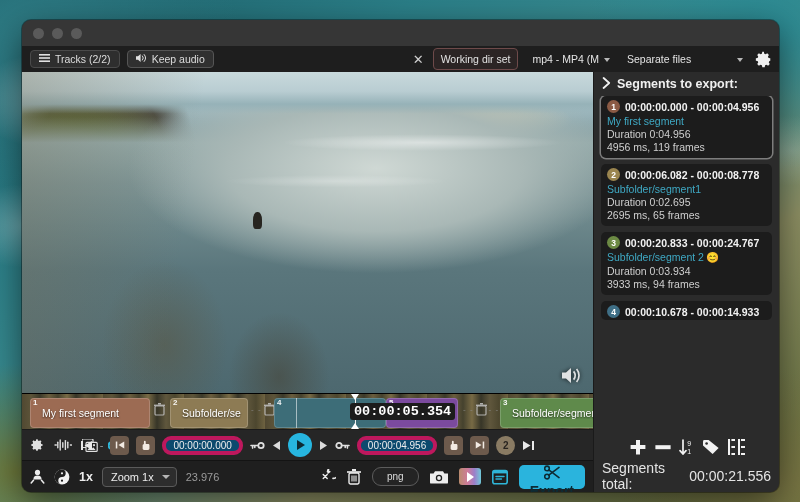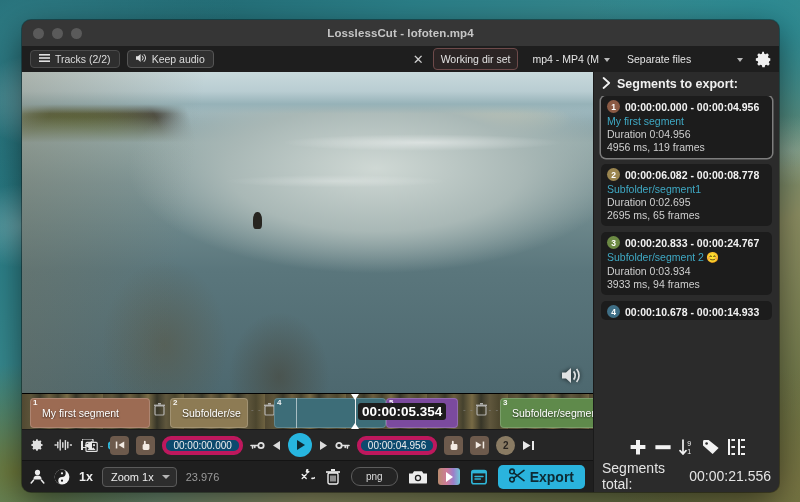--- a/index.html
+++ b/index.html
@@ -270,22 +270,22 @@
   #fps { color: #9a9a9a; font-size: 11px; }
   #png-pill {
     height: 19px; padding: 0 14px;
     border: 1px solid #5c5c5c; border-radius: 9px;
     background: #242424; color: #dcdcdc; font-size: 10px;
     display: flex; align-items: center;
   }
   #export-btn {
     height: 24px; padding: 0 11px; border-radius: 5px;
     background: #2ab4dd; color: #0d2b34;
-    display: flex; align-items: center; gap: 5px;
-    font-size: 14px; font-weight: 700;
+    display: flex; align-items: center; 
+    font-size: 14px; font-weight: 700; flex-direction: column;
   }
   #ffmpeg-icon {
     width: 22px; height: 17px; border-radius: 3px;
     background: linear-gradient(90deg, #b98b6e 0%, #cf7b9b 40%, #9c7fc9 70%, #6fc8d8 100%);
     display: flex; align-items: center; justify-content: center;
   }
   #ffmpeg-icon .tri {
     width: 0; height: 0; margin-left: 2px;
     border-left: 7px solid #fff;
     border-top: 5px solid transparent; border-bottom: 5px solid transparent;
@@ -338,21 +338,20 @@
 <div id="desktop"></div>
 
 <div id="window">
 
   <div id="titlebar">
     <div class="traffic">
       <div class="dot"></div>
       <div class="dot"></div>
       <div class="dot"></div>
     </div>
-    <div id="win-title">LosslessCut - lofoten.mp4</div>
   </div>
 
   <div id="toolbar">
     <div class="tbtn">
       <span>
         <svg width="11" height="9" viewBox="0 0 11 9">
             <g fill="#e0e0e0">
         <rect x="0" y="0" width="11" height="1.6"></rect>
               <rect x="0" y="3.2" width="11" height="1.6"></rect>
         <rect x="0" y="6.4" width="11" height="1.6"></rect>
@@ -452,21 +451,21 @@
             </svg>
           <span class="tl-dash">- -</span>
         </div>
 
         <div class="seg" style="left:478px;width:106px;background:#5f8a4b;">
           <span class="seg-num">3</span>
           <span class="seg-name">Subfolder/segmen</span>
         </div>
 
         <div id="playhead" style="left:333px;"></div>
-        <div id="tl-time" style="left:336px;">00:00:05.354</div>
+        <div id="tl-time" style="left:328px;font-family:Liberation Mono, monospace;">00:00:05.354</div>
       </div>
 
       <div id="controls">
         <div class="ctl-left">
           <span class="icobtn">
             <svg width="14" height="14" viewBox="0 0 20 20">
                 <path fill="#e0e0e0" d="M10 6.6a3.4 3.4 0 100 6.8 3.4 3.4 0 000-6.8zm0 5.3a1.9 1.9 0 110-3.8 1.9 1.9 0 010 3.8z"></path>
             <path fill="#e0e0e0" d="M18 11.2V8.8l-2-.4a6 6 0 00-.7-1.6l1.1-1.7-1.8-1.8-1.7 1.1a6 6 0 00-1.6-.7L11 1.8H8.9l-.4 2a6 6 0 00-1.6.7L5.2 3.3 3.4 5.1l1.1 1.7a6 6 0 00-.7 1.6l-2 .4v2.4l2 .4c.2.6.4 1.1.7 1.6l-1.1 1.7 1.8 1.8 1.7-1.1c.5.3 1 .5 1.6.7l.4 2H11l.4-2c.6-.2 1.1-.4 1.6-.7l1.7 1.1 1.8-1.8-1.1-1.7c.3-.5.5-1 .7-1.6z"></path>
               </svg>
           </span>

